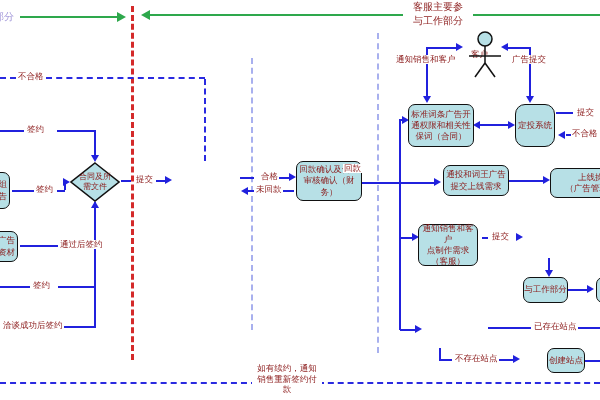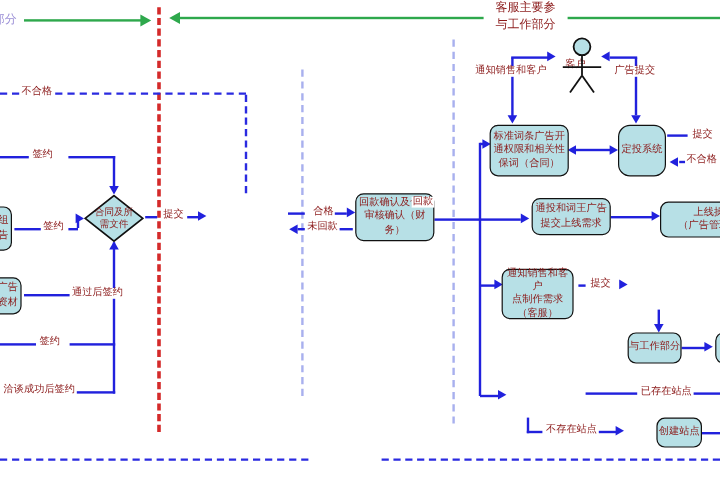--- a/index.html
+++ b/index.html
@@ -224,14 +224,19 @@
   <div class="lbl" style="left:255px;top:185px;">未回款</div>
   <div class="lbl" style="left:343px;top:164px;">回款</div>
   <div class="lbl" style="left:395px;top:55px;">通知销售和客户</div>
   <div class="lbl" style="left:511px;top:55px;">广告提交</div>
   <div class="lbl" style="left:576px;top:108px;">提交</div>
   <div class="lbl" style="left:571px;top:129px;">不合格</div>
   <div class="lbl" style="left:491px;top:232px;">提交</div>
   <div class="lbl" style="left:533px;top:322px;">已存在站点</div>
   <div class="lbl" style="left:454px;top:354px;">不存在站点</div>
 
+  <div class="renew-blk" style="left:252px;top:363px;width:70px;">
+    <div>如有续约，通知</div>
+    <div>销售重新签约付</div>
+    <div>款</div>
+  </div>
 
 </div>
 
 </body></html>

